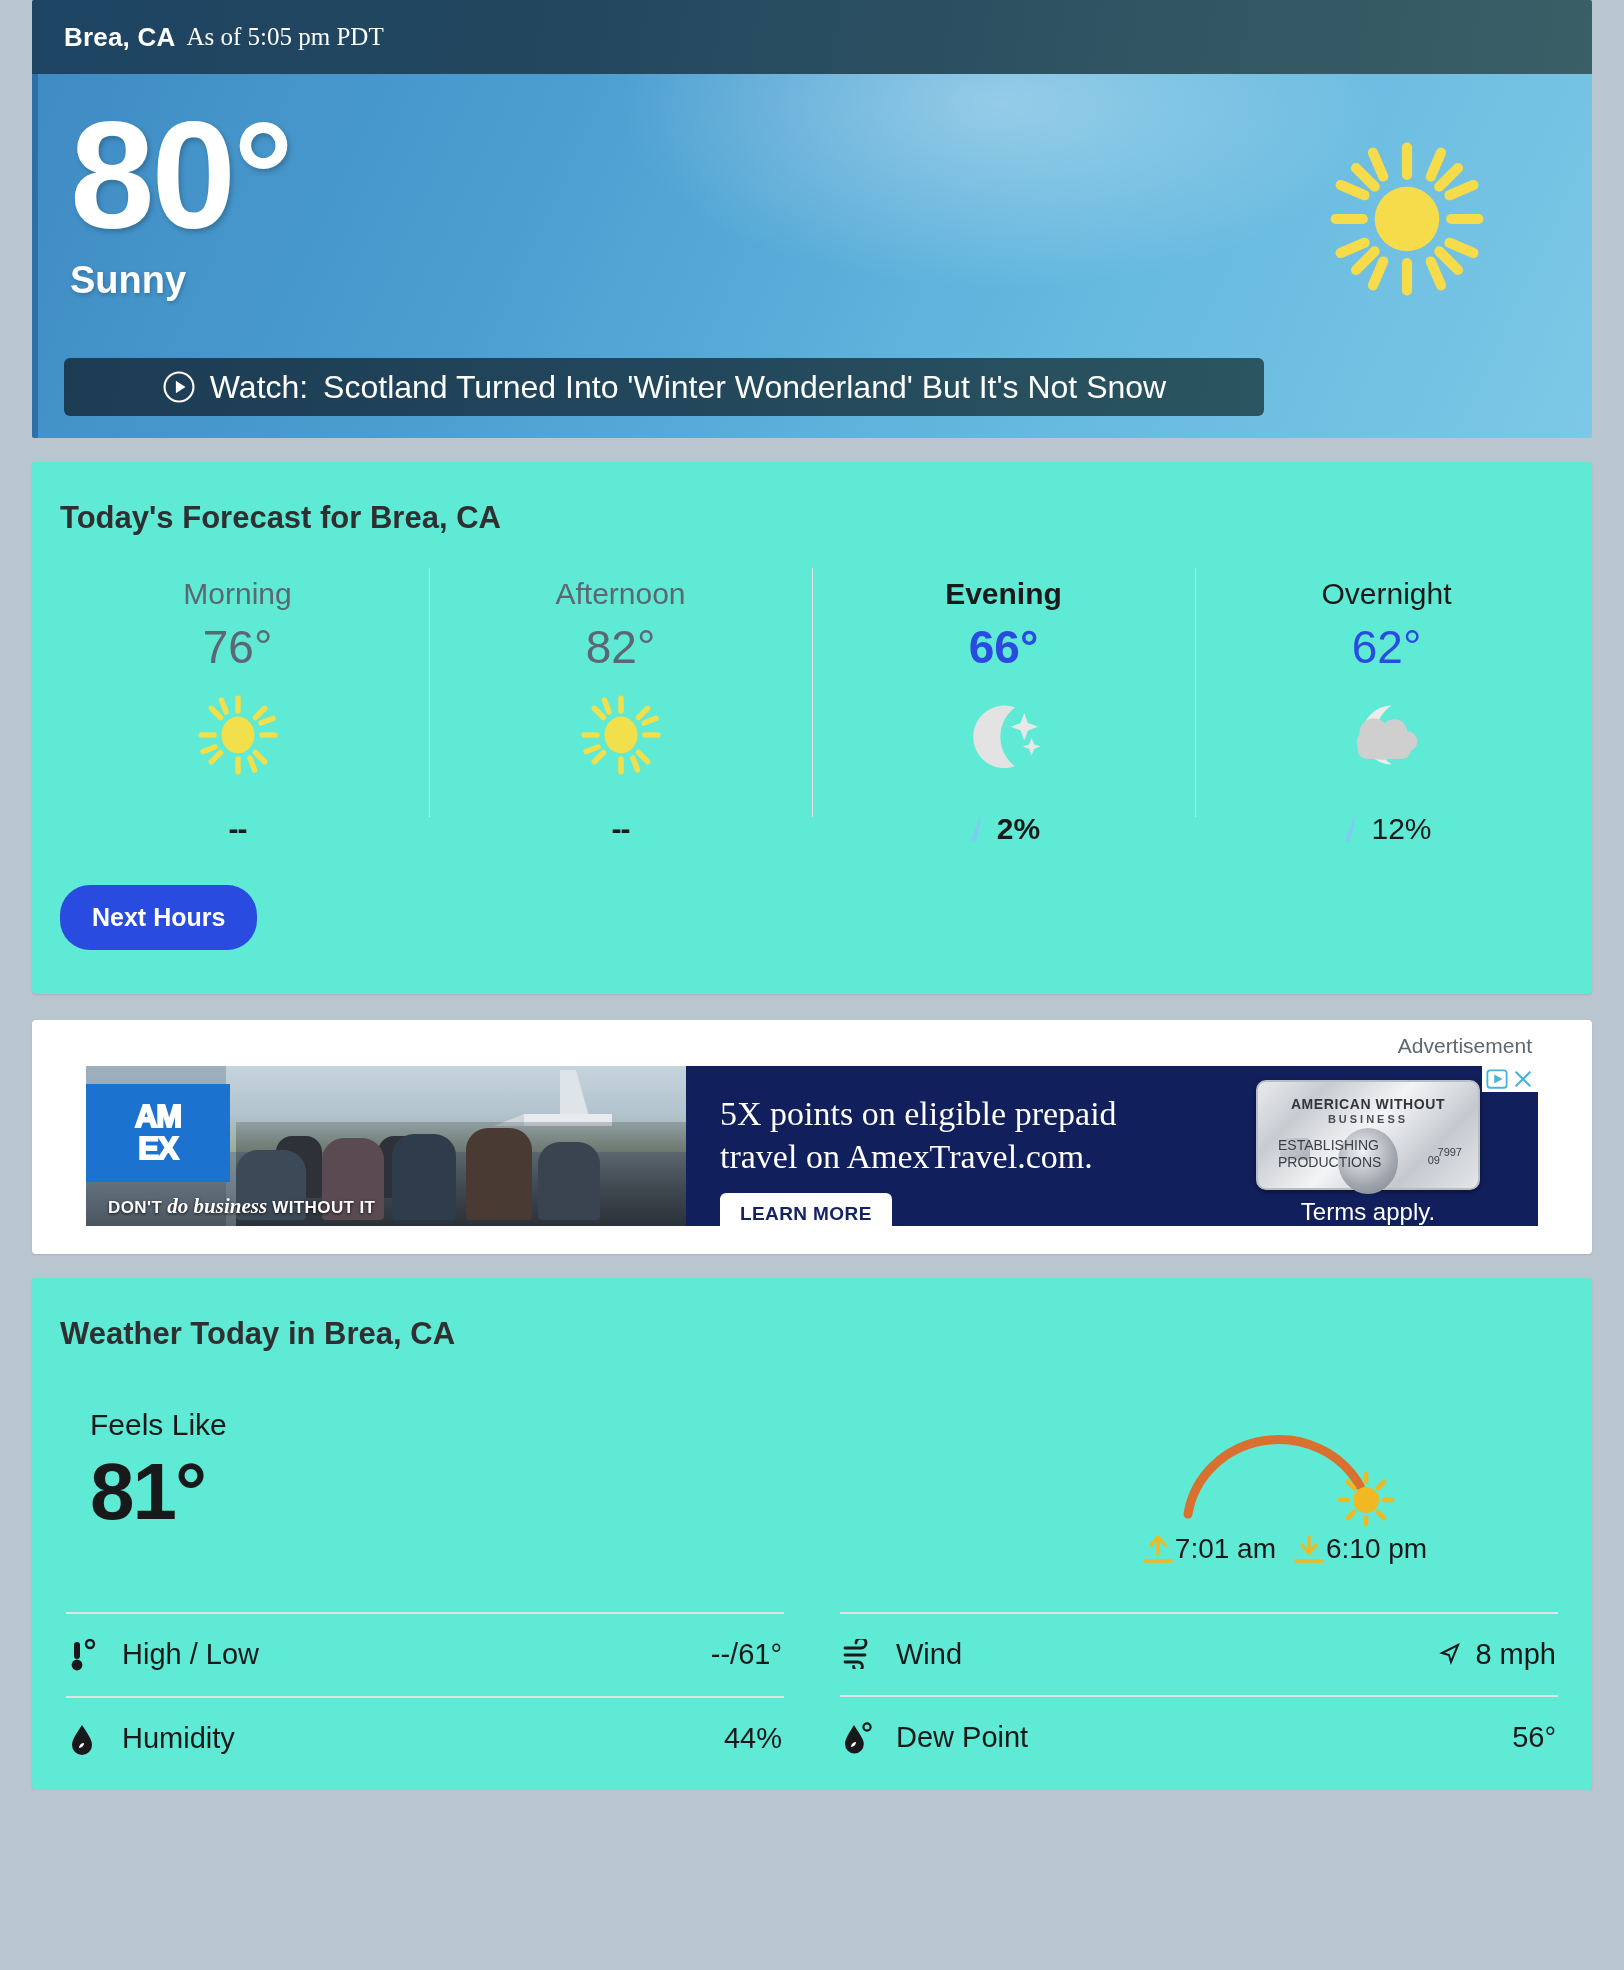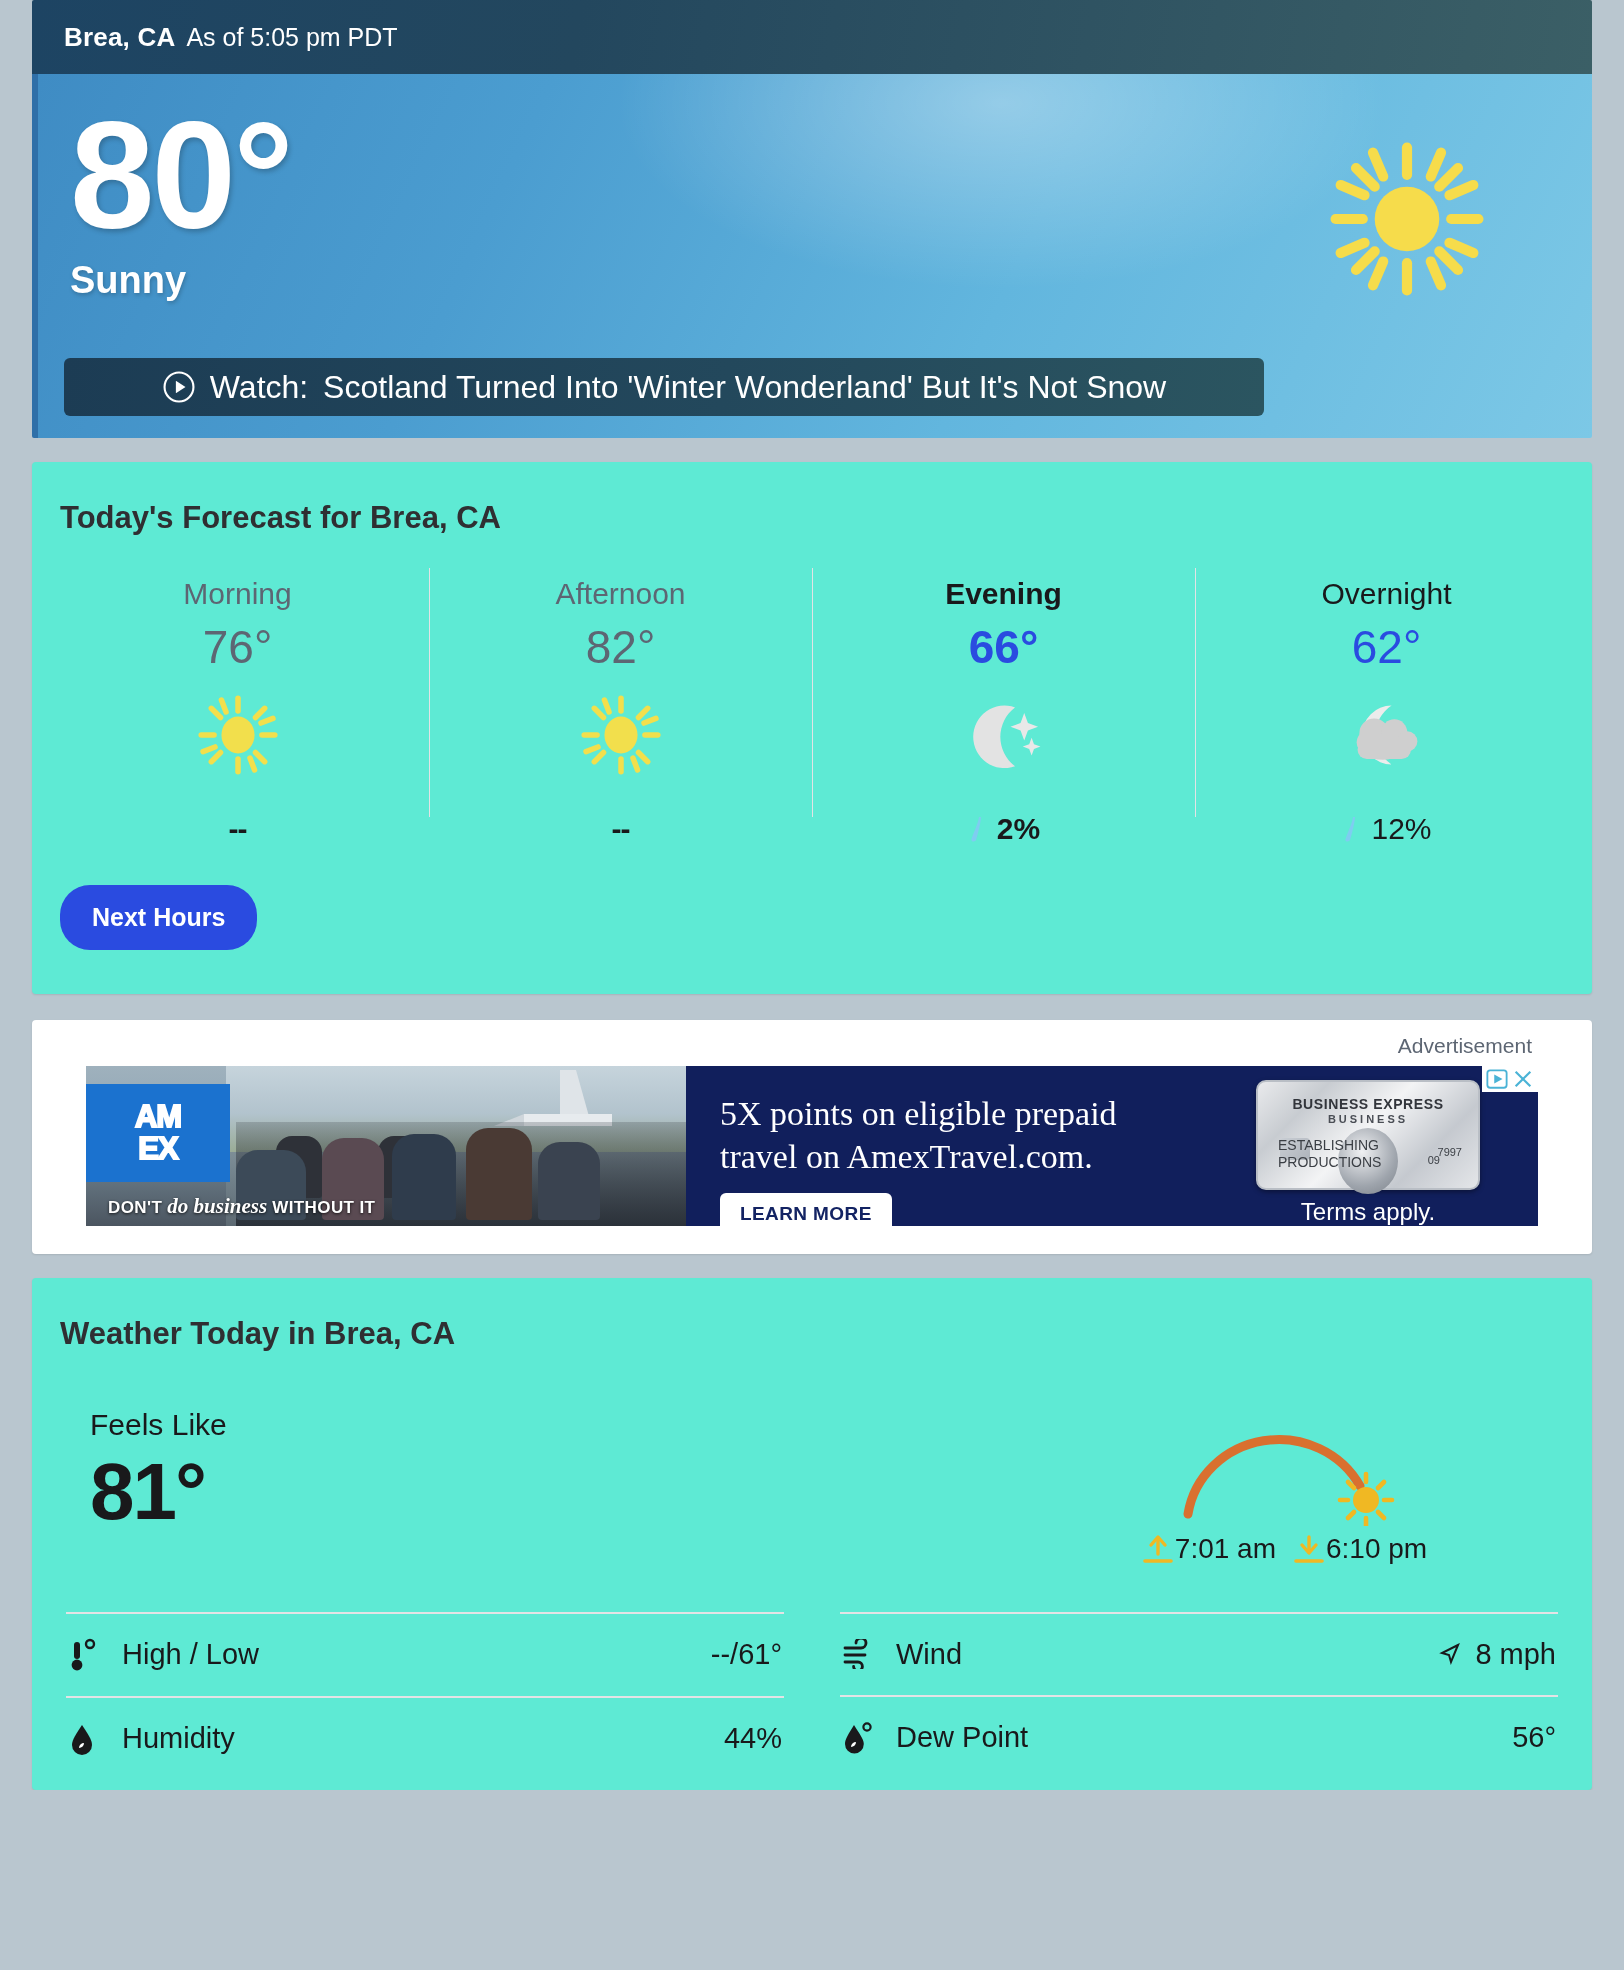--- a/index.html
+++ b/index.html
@@ -29,20 +29,21 @@
   }
   .hero-topbar .loc {
     font-size: 26px;
     font-weight: bold;
     letter-spacing: .2px;
   }
   .hero-topbar .asof {
     font-size: 25px;
     font-weight: normal;
     margin-left: 11px;
+    font-family: Liberation Serif, serif;
   }
   .hero-body {
     position: relative;
     height: 364px;
     background:
       radial-gradient(ellipse 620px 300px at 62% 8%, rgba(255,255,255,.34) 0%, rgba(255,255,255,0) 62%),
       linear-gradient(115deg, #3f8cc4 0%, #4b9dd0 30%, #62b6de 62%, #7cc8e6 100%);
     padding: 24px 0 0 32px;
     border-left: 6px solid #2f6fa8;
   }
@@ -531,21 +532,21 @@
       <div class="ad-tag"><span>DON'T </span><i>do business</i><span> WITHOUT IT</span></div>
     </div>
 
     <div class="ad-mid">
       <div class="ad-head">5X points on eligible prepaid travel on AmexTravel.com.</div>
       <button class="ad-btn">LEARN MORE</button>
     </div>
 
     <div class="ad-right">
       <div class="card-img">
-        <div class="cname">BUSINESS EXPRESS</div>
+        <div class="cname">AMERICAN WITHOUT</div>
         <div class="cbus">BUSINESS</div>
         <div class="chip"></div>
         <div class="centurion"></div>
         <div class="c7997">7997</div>
         <div class="cest">ESTABLISHING PRODUCTIONS</div>
         <div class="c09">09</div>
       </div>
       <div class="ad-terms">Terms apply.</div>
       <div class="ad-badges">
         <svg width="22" height="22" viewBox="0 0 24 24">

